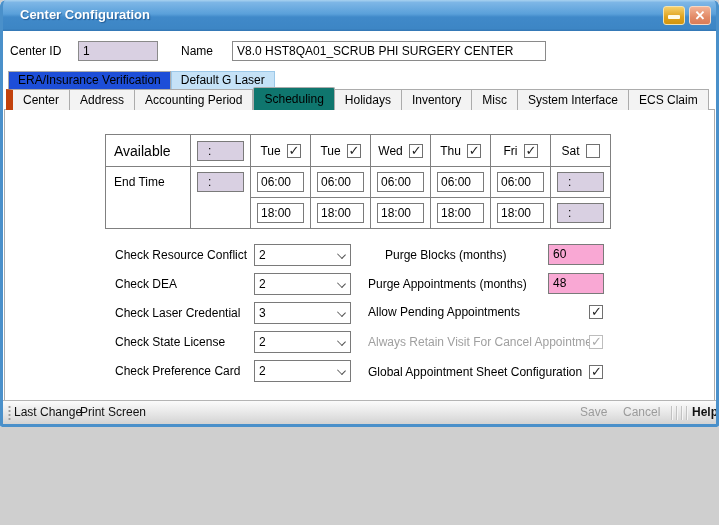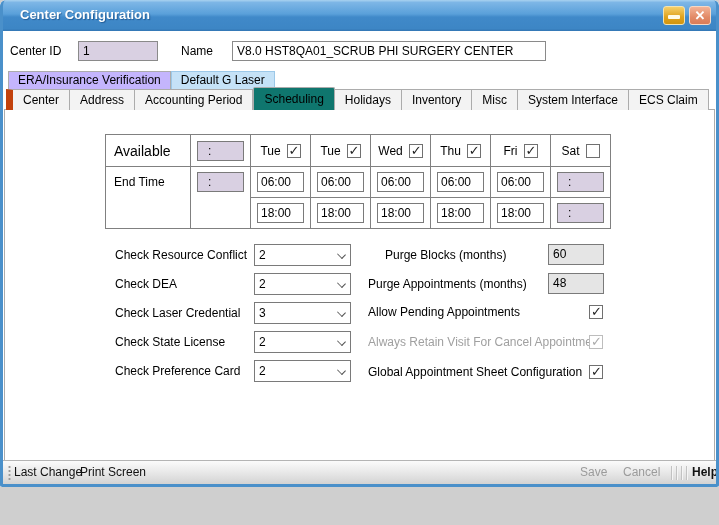--- a/index.html
+++ b/index.html
@@ -1,18 +1,18 @@
 <!DOCTYPE html>
 <html><head>
 <meta charset="utf-8">
 <style>
   * { margin:0; padding:0; box-sizing:border-box; }
   body { background:#cfcfcf; font-family:"Liberation Sans", sans-serif; }
   .window {
-    position:relative; width:719px; height:487px; background:#fff;
+    position:relative; width:719px; height:427px; background:#fff;
     border-radius:6px 6px 2px 2px; overflow:hidden;
     font-size:12px; color:#000;padding-left:12px;
   }
   .frame-border {
     position:absolute; inset:0; border:3px solid #4a90ca; border-top:none;
     border-radius:6px 6px 2px 2px; pointer-events:none; z-index:60;
   }
   
   .titlebar {
     position:absolute; left:0; top:0; width:719px; height:31px;
@@ -46,21 +46,21 @@
   .field-label { position:absolute; line-height:20px; }
   .txt-input {
     position:absolute; height:20px; border:1px solid #8a8a8a; background:#fff;
     line-height:18px; padding-left:4px; overflow:hidden; white-space:nowrap;
   }
   .lavender { background:#d9d0e2; }
   
   .tabs-row1 { position:absolute; left:8px; top:71px; height:18px; display:flex; z-index:10; }
   .tab1 {
     height:18px; line-height:17px; padding:0 9px; font-size:12px;
-    background:#c4b5fd; border:1px solid #acacac; border-bottom:none; cursor:default;
+    background:#1d4ed8; border:1px solid #acacac; border-bottom:none; cursor:default;
   }
   .tab1.hl { background:#c5e2f7; border-color:#9cc8e8; }
   .tabs-row2 { position:absolute; left:6px; top:88px; height:22px; display:flex; z-index:12; }
   .tab2 {
     height:21px; line-height:20px; margin-top:1px; padding:0 10px; font-size:12px;
     background:#f3f3f3; border:1px solid #acacac; border-left:none; border-bottom:none; cursor:default;
   }
   .tab2:first-child { border-left:7px solid #c2410c; }
   .tab2.active {
     background:#0f766e; height:23px; margin-top:-1px; line-height:22px;
@@ -109,21 +109,21 @@
   .dropdown {
     position:absolute; width:97px; height:22px; border:1px solid #7a7a7a; background:#fff;
     line-height:20px; padding-left:4px;
   }
   .dropdown .chev {
     position:absolute; right:5px; top:6px; width:7px; height:7px;
     border-right:1px solid #505050; border-bottom:1px solid #505050;
     transform:rotate(45deg) scaleY(0.8);
   }
   .small-input {
-    position:absolute; width:56px; height:21px; border:1px solid #7a7a7a; background:#e5e5e5;
+    position:absolute; width:56px; height:21px; border:1px solid #7a7a7a; background:#f9a8d4;
     line-height:19px; padding-left:4px;
   }
   .panel .cb.abs { position:absolute; }
   
   .footer {
     position:absolute; left:3px; right:3px; bottom:3px; height:24px;
     background:linear-gradient(180deg,#fbfbfb,#e6e6e6 55%,#d3d3d3);
     border-top:1px solid #b4b4b4; z-index:56;
   }
   .grip { position:absolute; left:5px; top:4px; width:3px; height:16px;

